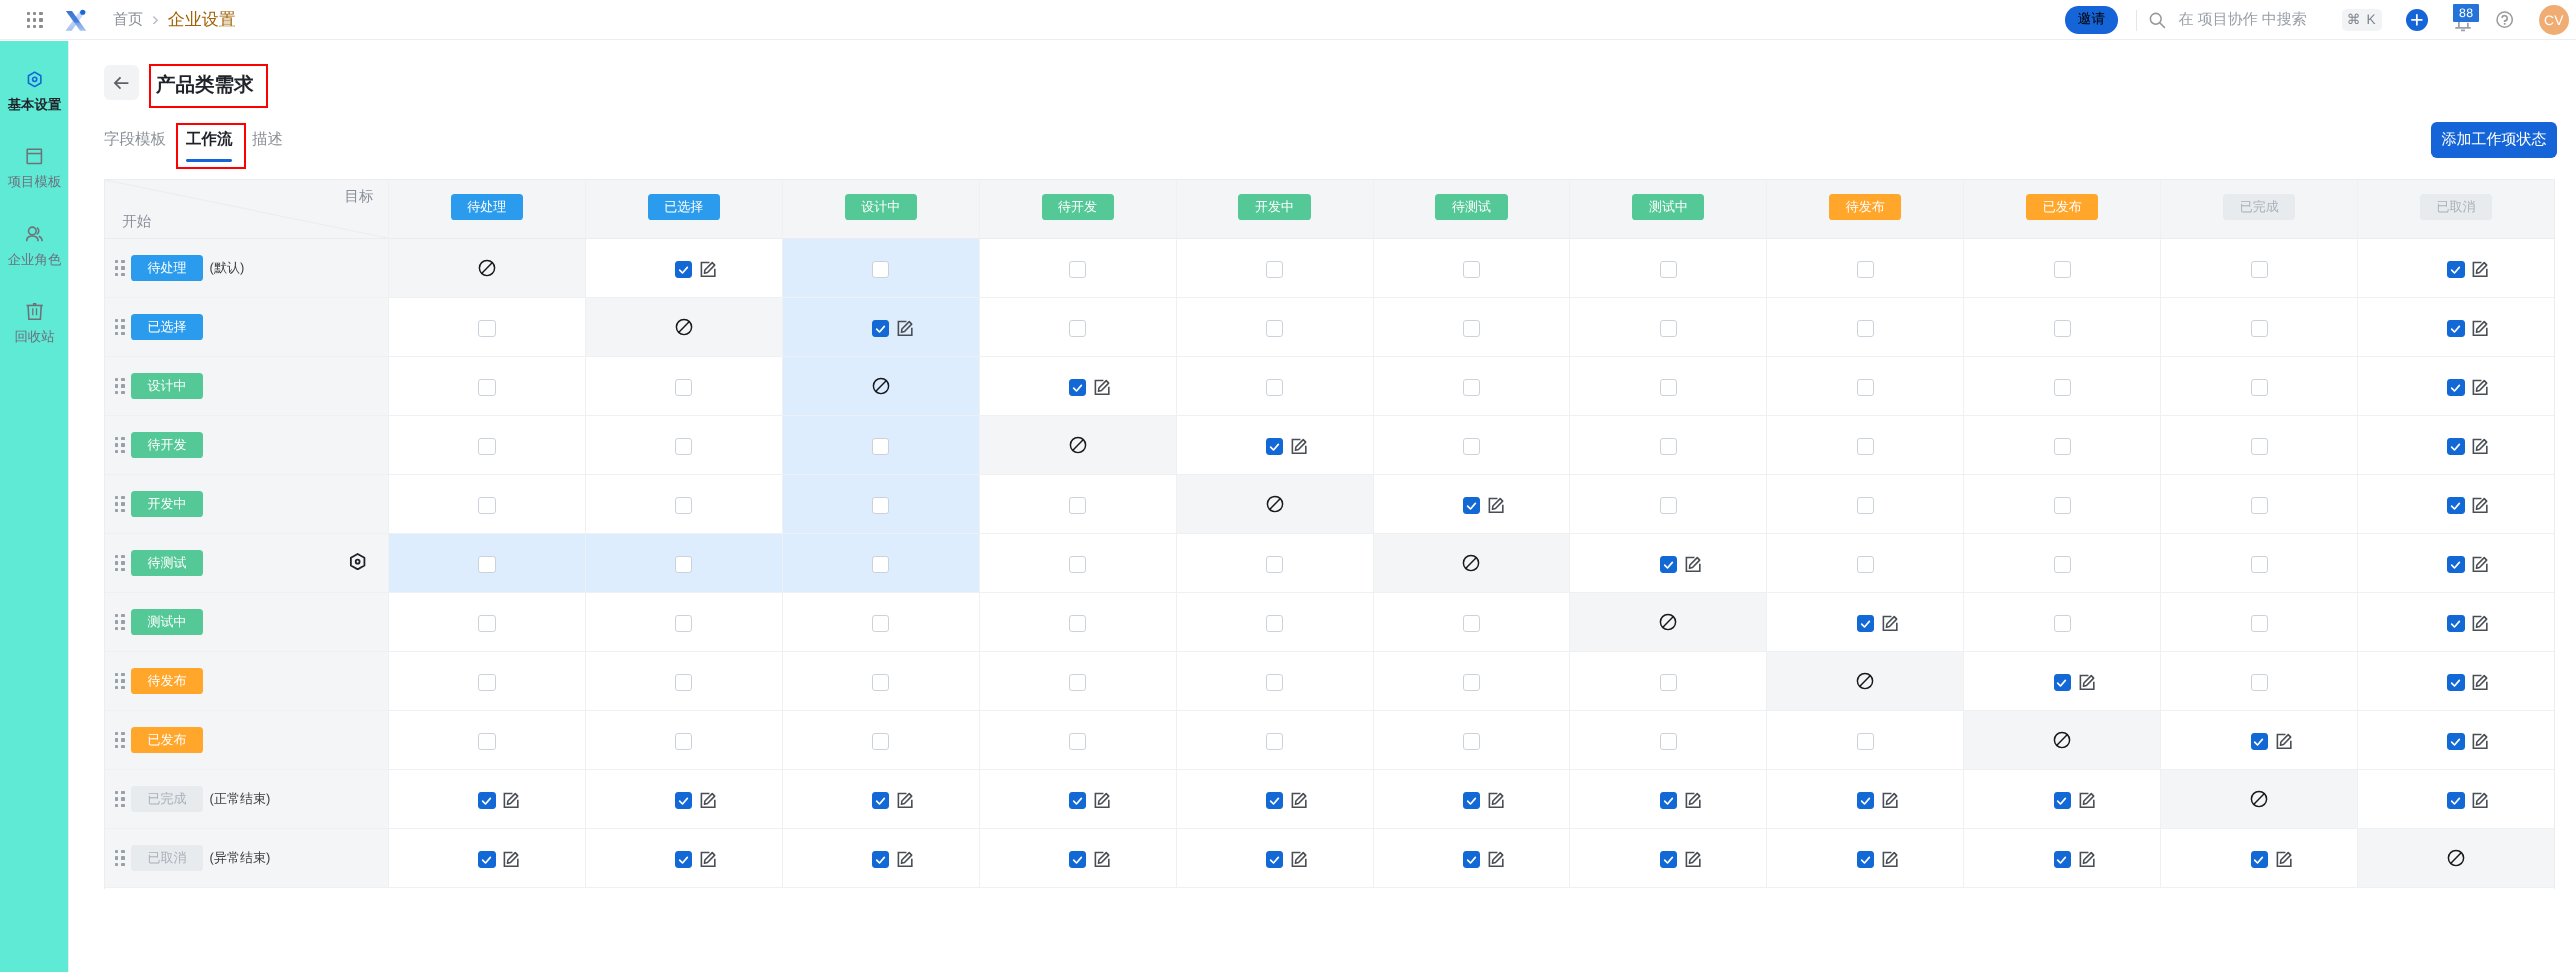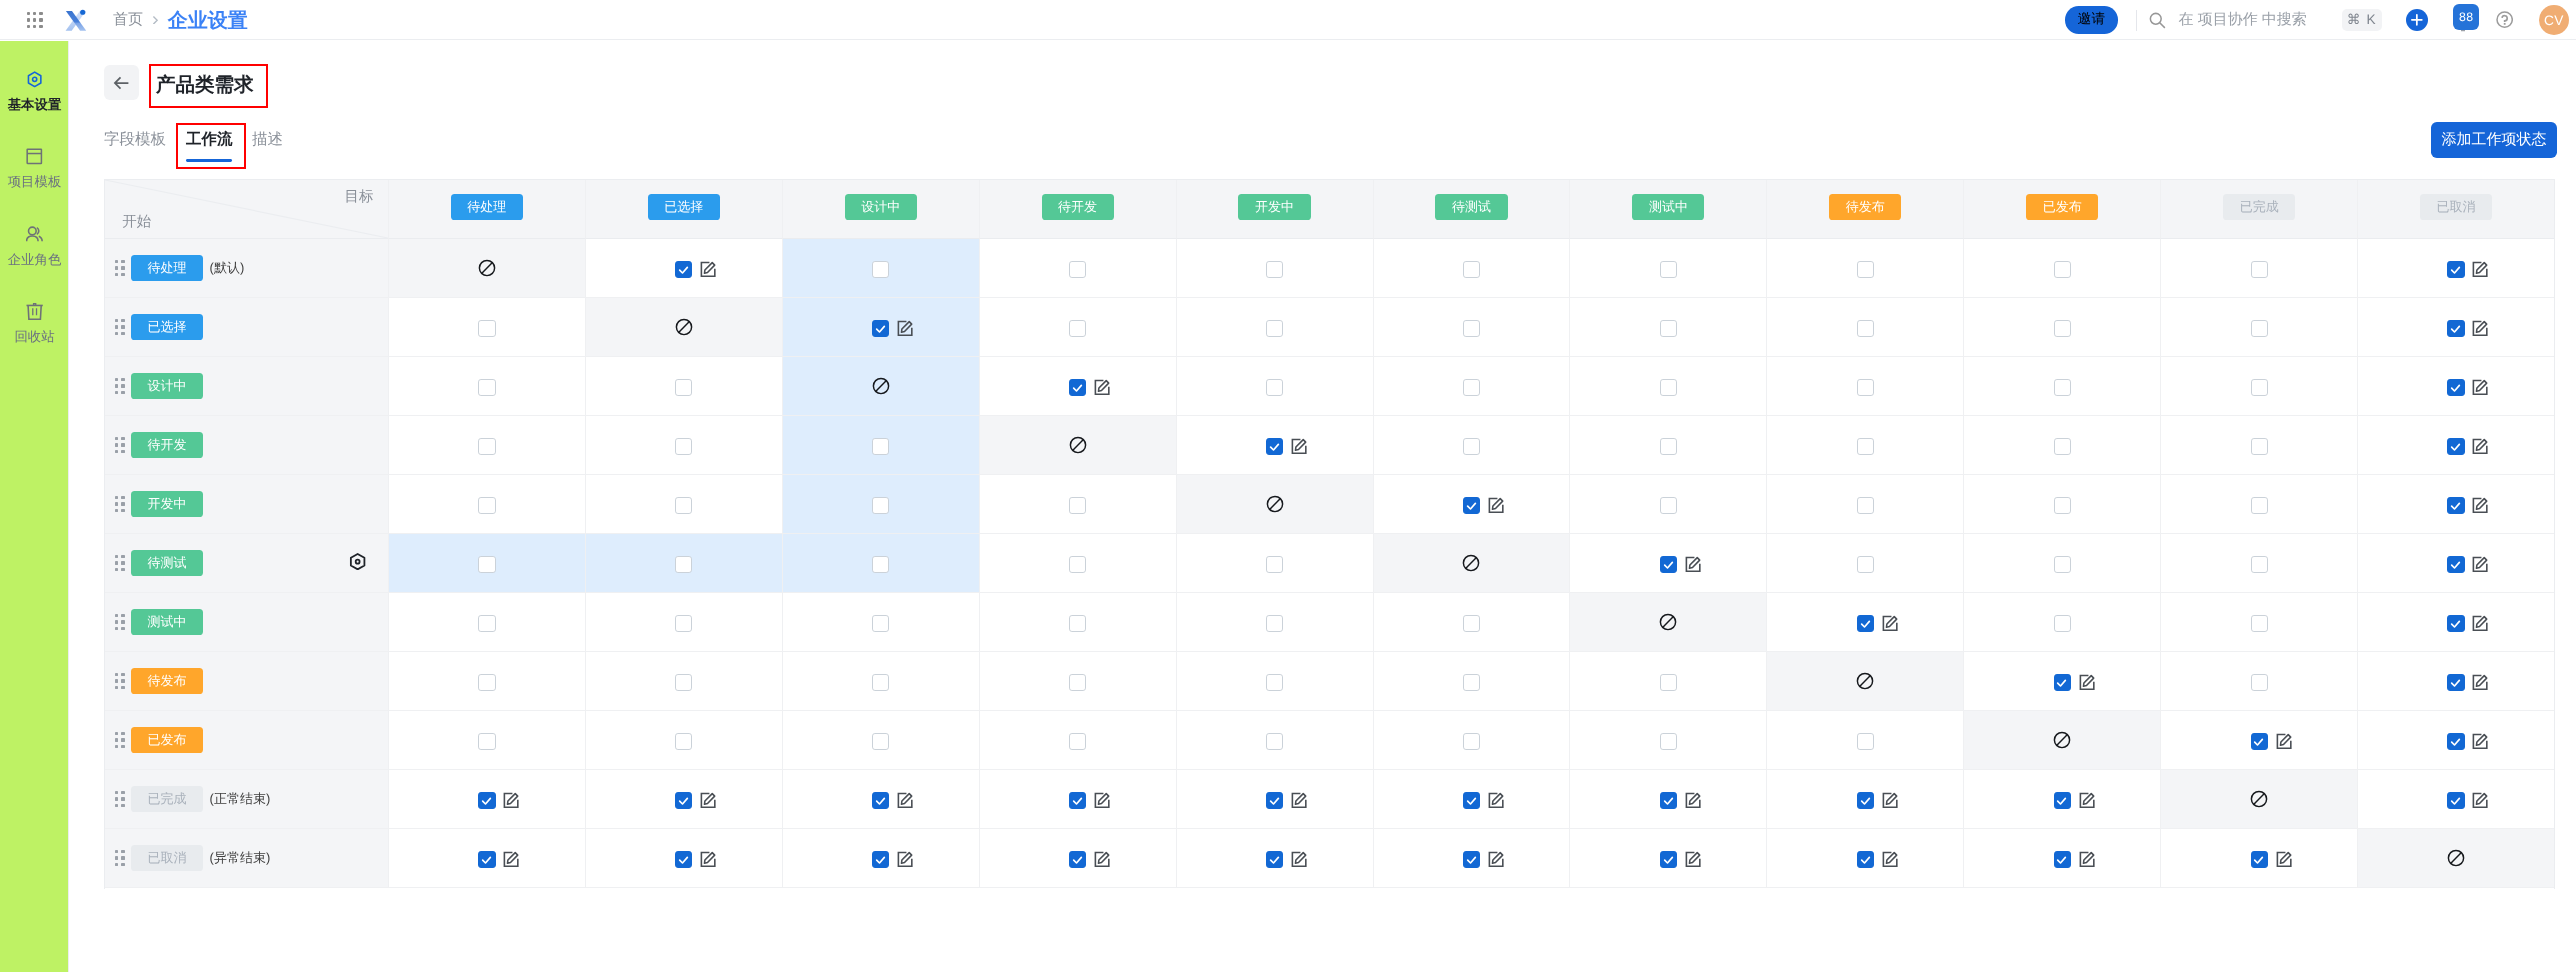--- a/index.html
+++ b/index.html
@@ -12,43 +12,43 @@
 
 #topbar{position:absolute;left:0;top:0;width:2576px;height:40px;background:#fff;
   border-bottom:0.7px solid #ebedf0;z-index:10;}
 #apps-grid{position:absolute;left:27px;top:12.3px;width:15.5px;height:15.5px;
   display:grid;grid-template-columns:repeat(3,1fr);grid-template-rows:repeat(3,1fr);gap:3px;}
 #apps-grid i{display:block;width:100%;height:100%;background:#8c8c8c;border-radius:0.9px;}
 #logo{position:absolute;left:64px;top:8.7px;width:24.6px;height:24.6px;}
 #bc{position:absolute;left:98px;top:0;height:40px;display:flex;align-items:center;gap:8px;margin-left:15px;}
 .bc-home{font-size:15px;color:#8a9099;}
 .bc-sep{width:8.7px;height:8.7px;}
-.bc-cur{font-size:20px;color:#3b82f6;font-weight:700;}
+.bc-cur{font-size:17px;color:#a16207;font-weight:400;}
 
 #tb-right{position:absolute;right:0;top:0;height:40px;display:flex;align-items:center;}
 #invite{width:53px;height:27.5px;border-radius:13.7px;background:#1565d8;color:#000000;
   font-size:13.7px;display:flex;align-items:center;justify-content:center;letter-spacing:0.4px;}
 #tb-divider{width:0.7px;height:21px;background:#e4e6eb;margin-left:36px;position:relative;left:-18px;}
 #search-wrap{display:flex;align-items:center;margin-left:-5.8px;}
 #search-icon{width:17.3px;height:17.3px;margin-top:1.4px;}
 #search-ph{font-size:15px;color:#9aa0a8;margin-left:12.3px;white-space:nowrap;}
 #kbd{margin-left:35px;height:22px;width:40px;border-radius:5px;background:#f2f3f5;
   display:flex;align-items:center;justify-content:center;font-size:13.7px;color:#7f858e;letter-spacing:1.1px;}
 #plus{margin-left:24px;width:22.4px;height:22.4px;border-radius:50%;background:#1565d8;
   display:flex;align-items:center;justify-content:center;}
 #bell-wrap{margin-left:25px;position:relative;width:17.3px;height:20px;margin-top:5.8px;}
-#bell-badge{position:absolute;left:0px;top:-9.4px;min-width:26px;height:26px;border-radius:6px;
+#bell-badge{position:absolute;left:0px;top:-9.4px;min-width:26px;height:18px;border-radius:1px;
   background:#2573d8;color:#fff;font-size:12.3px;display:flex;align-items:center;justify-content:center;
   padding:0 3.6px;font-weight:500;letter-spacing:0.4px;}
 #help{margin-left:25px;width:17.3px;height:17.3px;}
 #avatar{margin-left:26px;margin-right:7.2px;width:30px;height:30px;border-radius:50%;background:#f0ad73;
   color:#fff;font-size:13.7px;display:flex;align-items:center;justify-content:center;letter-spacing:0.4px;}
 
 
-#sidebar{position:absolute;left:0;top:41px;width:69px;height:932px;background:#bef264;
+#sidebar{position:absolute;left:0;top:41px;width:69px;height:932px;background:#5eead4;
   border-right:0.7px solid #ebedf0;padding-left:8px;}
 .sb-item{position:absolute;left:0px;width:69px;display:flex;flex-direction:column;align-items:center;}
 .sb-ico{width:17.3px;height:17.3px;display:flex;align-items:center;justify-content:center;}
 .sb-label{margin-top:10px;font-size:13.4px;color:#6b7280;line-height:13.7px;}
 .sb-item.active .sb-label{color:#1f2329;font-weight:700;}
 
 
 #main{position:absolute;left:69px;top:41px;right:0;bottom:0;background:#fff;}
 #backbtn{position:absolute;left:35px;top:24px;width:35px;height:35px;border-radius:5.8px;background:#f2f3f5;
   display:flex;align-items:center;justify-content:center;}

